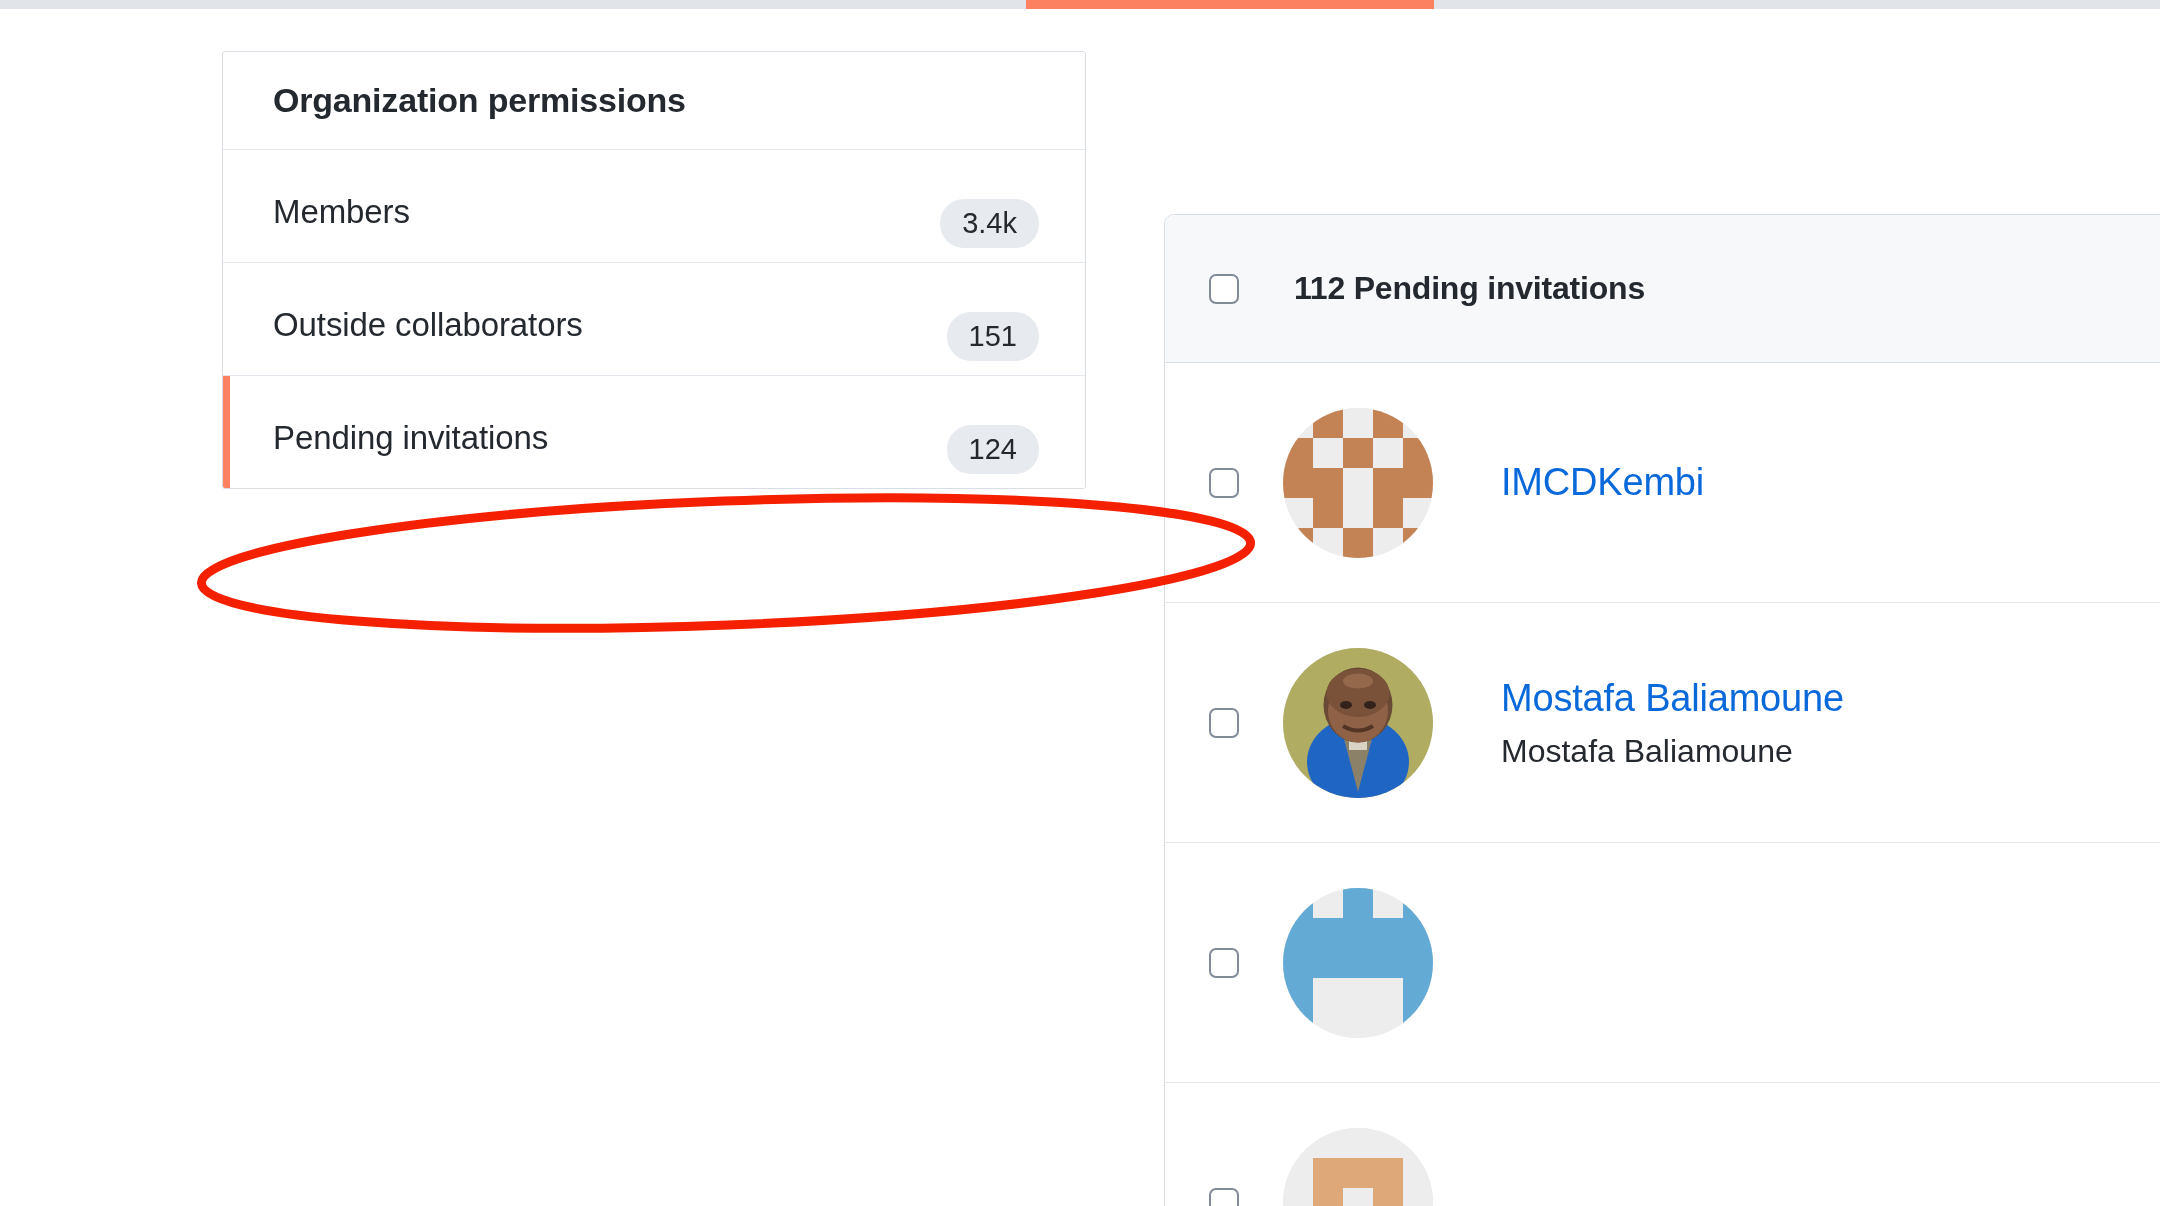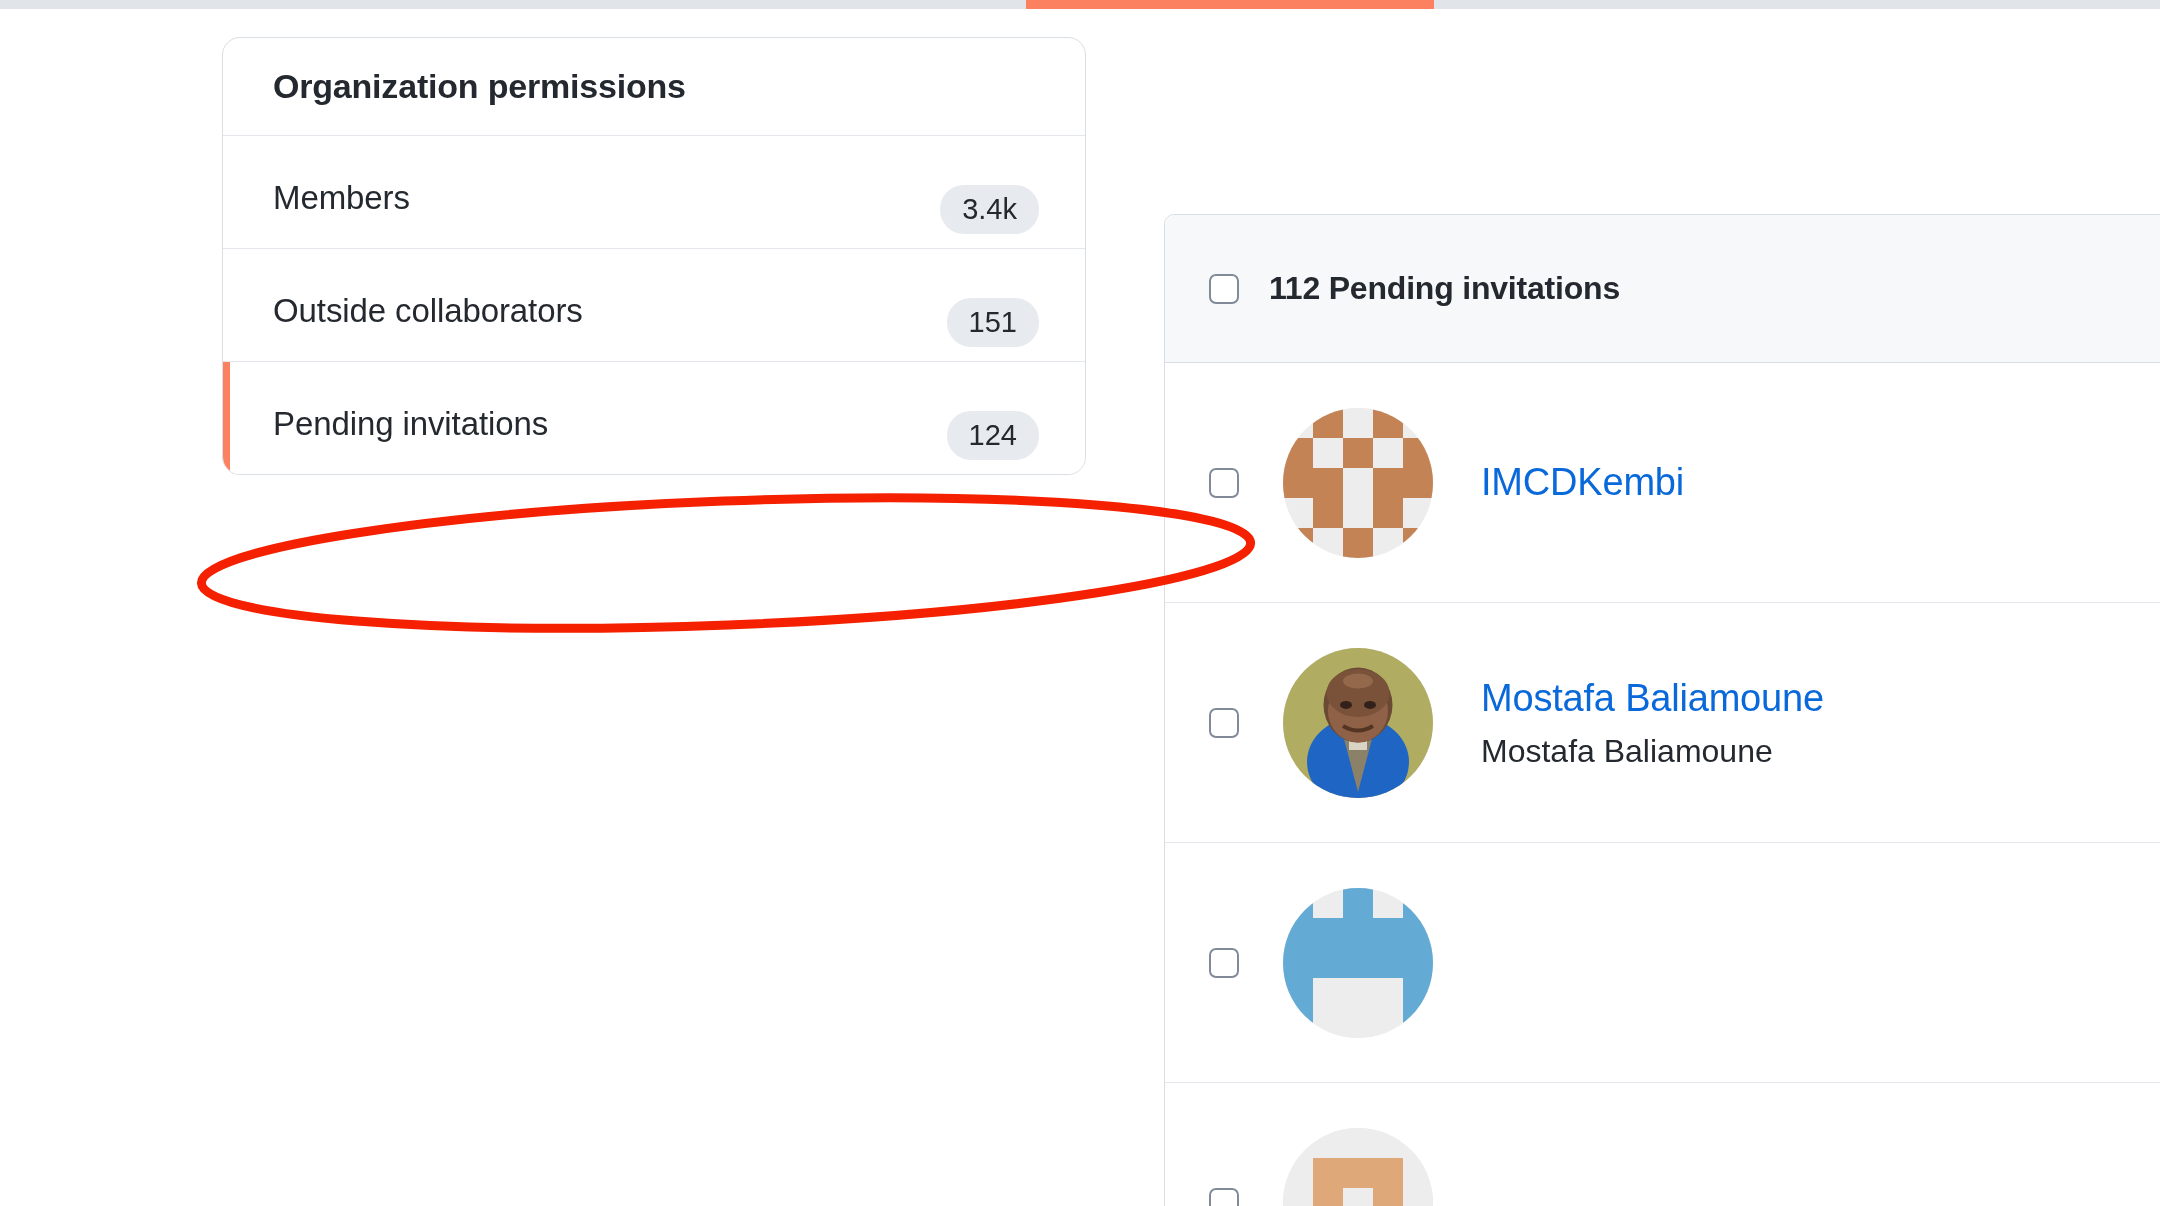--- a/index.html
+++ b/index.html
@@ -33,25 +33,25 @@
     top: 0;
     width: 408px;
     height: 9px;
     background: #fc8161;
   }
 
   
   #org-permissions-card {
     position: absolute;
     left: 222px;
-    top: 37px;
+    top: 51px;
     width: 864px;
     background: #ffffff;
     border: 1px solid #d8dee4;
-    border-radius: 18px;
+    border-radius: 3px;
     box-sizing: border-box;
     overflow: hidden;
   }
   #org-permissions-card .card-header {
     padding: 28px 0 28px 50px;
     font-size: 34px;
     font-weight: 700;
     color: #24292f;
     letter-spacing: -0.2px;
     line-height: 1.2;
@@ -113,21 +113,21 @@
     background: #f6f8fa;
     height: 148px;
     padding-left: 44px;
     box-sizing: border-box;
     border-bottom: 1px solid #d8dee4;
   }
   #invitations-list-header .header-title {
     font-size: 32px;
     font-weight: 700;
     color: #24292f;
-    margin-left: 30px;
+    margin-left: 55px;
     letter-spacing: -0.2px;
   }
 
   .checkbox {
     width: 30px;
     height: 30px;
     min-width: 30px;
     border: 2px solid #818b98;
     border-radius: 7px;
     background: #ffffff;
@@ -150,21 +150,21 @@
     height: 150px;
     min-width: 150px;
     border-radius: 50%;
     margin-left: 44px;
     overflow: hidden;
     background: #ededed;
   }
   .invite-avatar svg { display: block; width: 100%; height: 100%; }
 
   .invite-text {
-    margin-left: 48px;
+    margin-left: 68px;
     display: flex;
     flex-direction: column;
     justify-content: flex-end;
   }
   .invite-login {
     font-size: 38px;
     color: #0969da;
     font-weight: 400;
     letter-spacing: -0.2px;
     line-height: 1.25;

